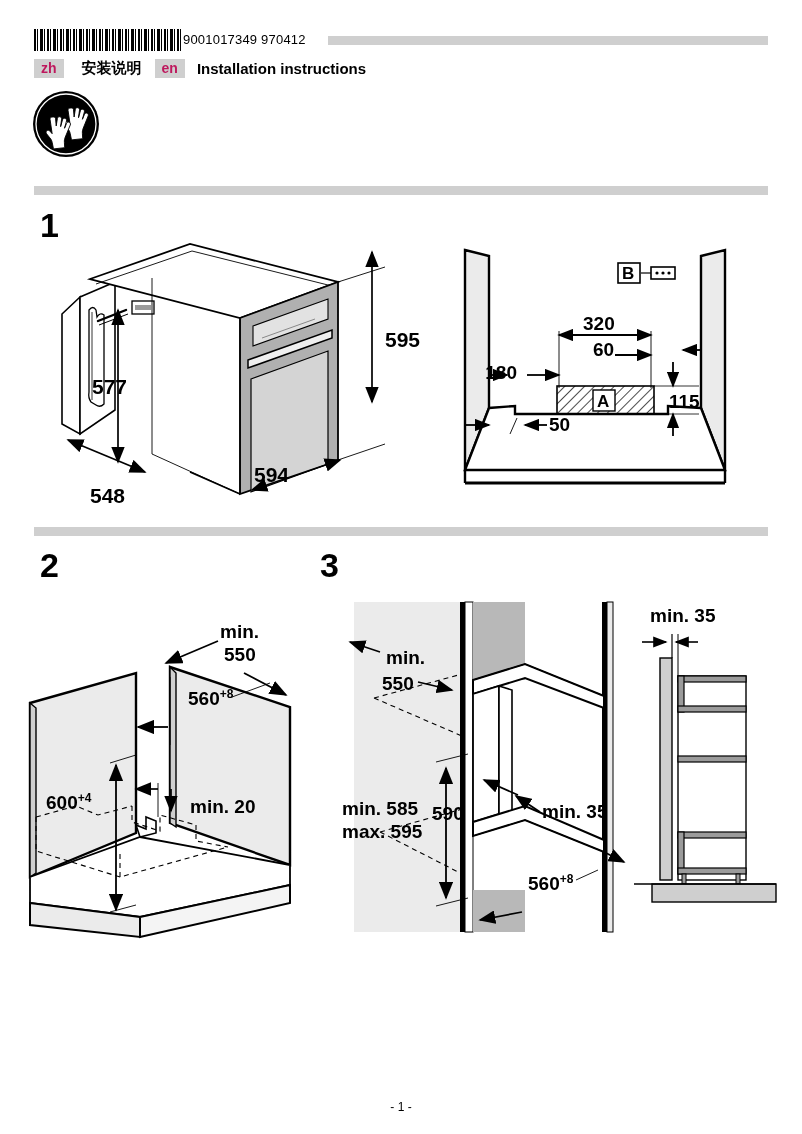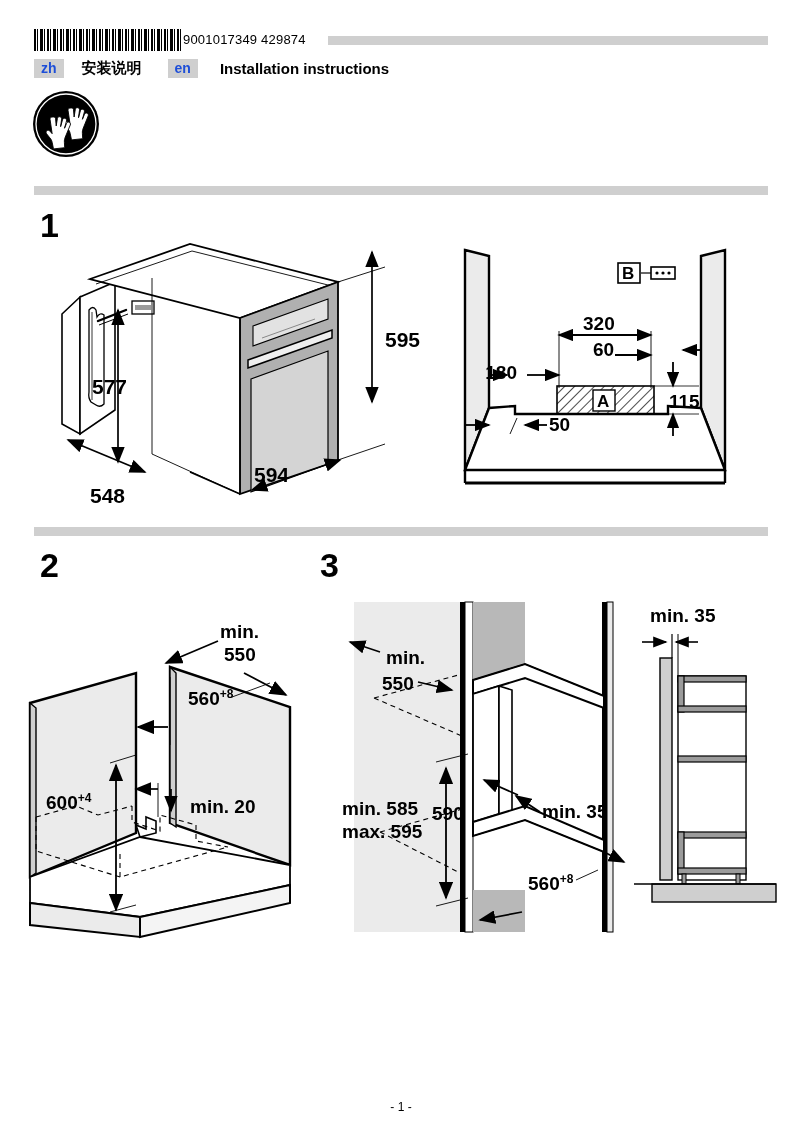--- a/index.html
+++ b/index.html
@@ -2,43 +2,43 @@
 <html><head>
 <meta charset="utf-8">
 <style>
   html,body{margin:0;padding:0;background:#fff;}
   body{width:802px;height:1134px;position:relative;font-family:"Liberation Sans",sans-serif;color:#000;overflow:hidden;}
   .abs{position:absolute;}
   .barcode{position:absolute;left:34px;top:29px;width:148px;height:22px;
     background:repeating-linear-gradient(to right,#000 0 2px,#fff 2px 3px,#000 3px 4px,#fff 4px 6px,#000 6px 9px,#fff 9px 10px,#000 10px 11px,#fff 11px 13px);}
   .barcode-num{position:absolute;left:183px;top:32px;font-size:13px;letter-spacing:.2px;white-space:nowrap;}
   .topbar{position:absolute;left:328px;top:36px;width:440px;height:9px;background:#cfcfcf;}
-  .langtag{display:inline-block;background:#cfcfcf;color:#1d4ed8;font-weight:bold;font-size:14px;
+  .langtag{display:inline-block;background:#cfcfcf;color:#be185d;font-weight:bold;font-size:14px;
     padding:2px 7px 3px;line-height:1;vertical-align:middle;}
   .hdr-row{position:absolute;left:34px;top:57px;height:22px;display:flex;align-items:center;gap:0;}
   .hdr-title{font-weight:bold;font-size:15px;vertical-align:middle;}
   .divider{position:absolute;left:34px;top:186px;width:734px;height:9px;background:#cfcfcf;}
   .divider2{position:absolute;left:34px;top:527px;width:734px;height:9px;background:#cfcfcf;}
   .stepnum{position:absolute;font-weight:bold;font-size:34px;line-height:1;}
   .footer{position:absolute;left:0;top:1100px;width:802px;text-align:center;font-size:12px;}
   svg{display:block;}
   .dimtxt{font-family:"Liberation Sans",sans-serif;font-weight:bold;}
 </style>
 </head>
 <body>
 
 <div class="barcode"></div>
-<div class="barcode-num">9001017349  429874</div>
+<div class="barcode-num">9001017349  970412</div>
 <div class="topbar"></div>
 
 <div class="hdr-row">
   <span class="langtag">zh</span>
-  <span class="hdr-title" style="margin:0 26px 0 18px;">安装说明</span>
+  <span class="hdr-title" style="margin:0 13px 0 18px;">安装说明</span>
   <span class="langtag">en</span>
-  <span class="hdr-title" style="margin-left:22px;">Installation instructions</span>
+  <span class="hdr-title" style="margin-left:12px;">Installation instructions</span>
 </div>
 
 <div class="abs" style="left:30px;top:88px;">
 <svg width="72" height="72" viewBox="0 0 72 72">
   <circle cx="36" cy="36" r="34" fill="#fff"></circle>
   <circle cx="36" cy="36" r="33" fill="#000"></circle>
   <circle cx="36" cy="36" r="30" fill="none" stroke="#fff" stroke-width="1.3"></circle>
   <g fill="#fff" stroke="#000" stroke-width="0.9">
     <path d="M41 20c1.3-.4 2.4.4 2.5 1.7l.6 7.3 1.2-7.6c.2-1.3 1.4-2 2.6-1.7 1.1.3 1.8 1.3 1.6 2.4l-1 7.6 1.9-6.9c.35-1.2 1.5-1.85 2.6-1.5 1.1.35 1.7 1.5 1.4 2.6l-2 7.4 2.1-5c.5-1.1 1.7-1.55 2.7-1.05 1 .5 1.4 1.7.95 2.75L53.3 40c-.9 2.2-1 3.2-.9 5.4l.3 5.3-11.2 1.2-1.3-6.4c-.4-2-1-3-2.3-4.6l-3.3-4.1c-.8-1-.7-2.3.25-3.05.9-.75 2.2-.6 3 .3l2.3 2.6-2.1-14.2c-.2-1.25.6-2.3 1.95-2.45z"></path>
     <path d="M23 29c1.3-.4 2.5.45 2.6 1.75l.6 7.2 1.2-7.5c.2-1.3 1.4-2 2.6-1.7 1.1.3 1.8 1.3 1.6 2.4l-1 7.5 1.9-6.8c.35-1.2 1.5-1.85 2.6-1.5 1.1.35 1.7 1.5 1.4 2.6l-2 7.3 2.1-4.9c.5-1.1 1.7-1.55 2.7-1.05 1 .5 1.4 1.7.95 2.75L35.3 49c-.9 2.2-1 3.2-.9 5.4l.3 5.3-11.2 1.2-1.3-6.4c-.4-2-1-3-2.3-4.6l-3.3-4.1c-.8-1-.7-2.3.25-3.05.9-.75 2.2-.6 3 .3l2.3 2.6-2.1-14.2c-.2-1.25.6-2.3 1.95-2.45z"></path>

